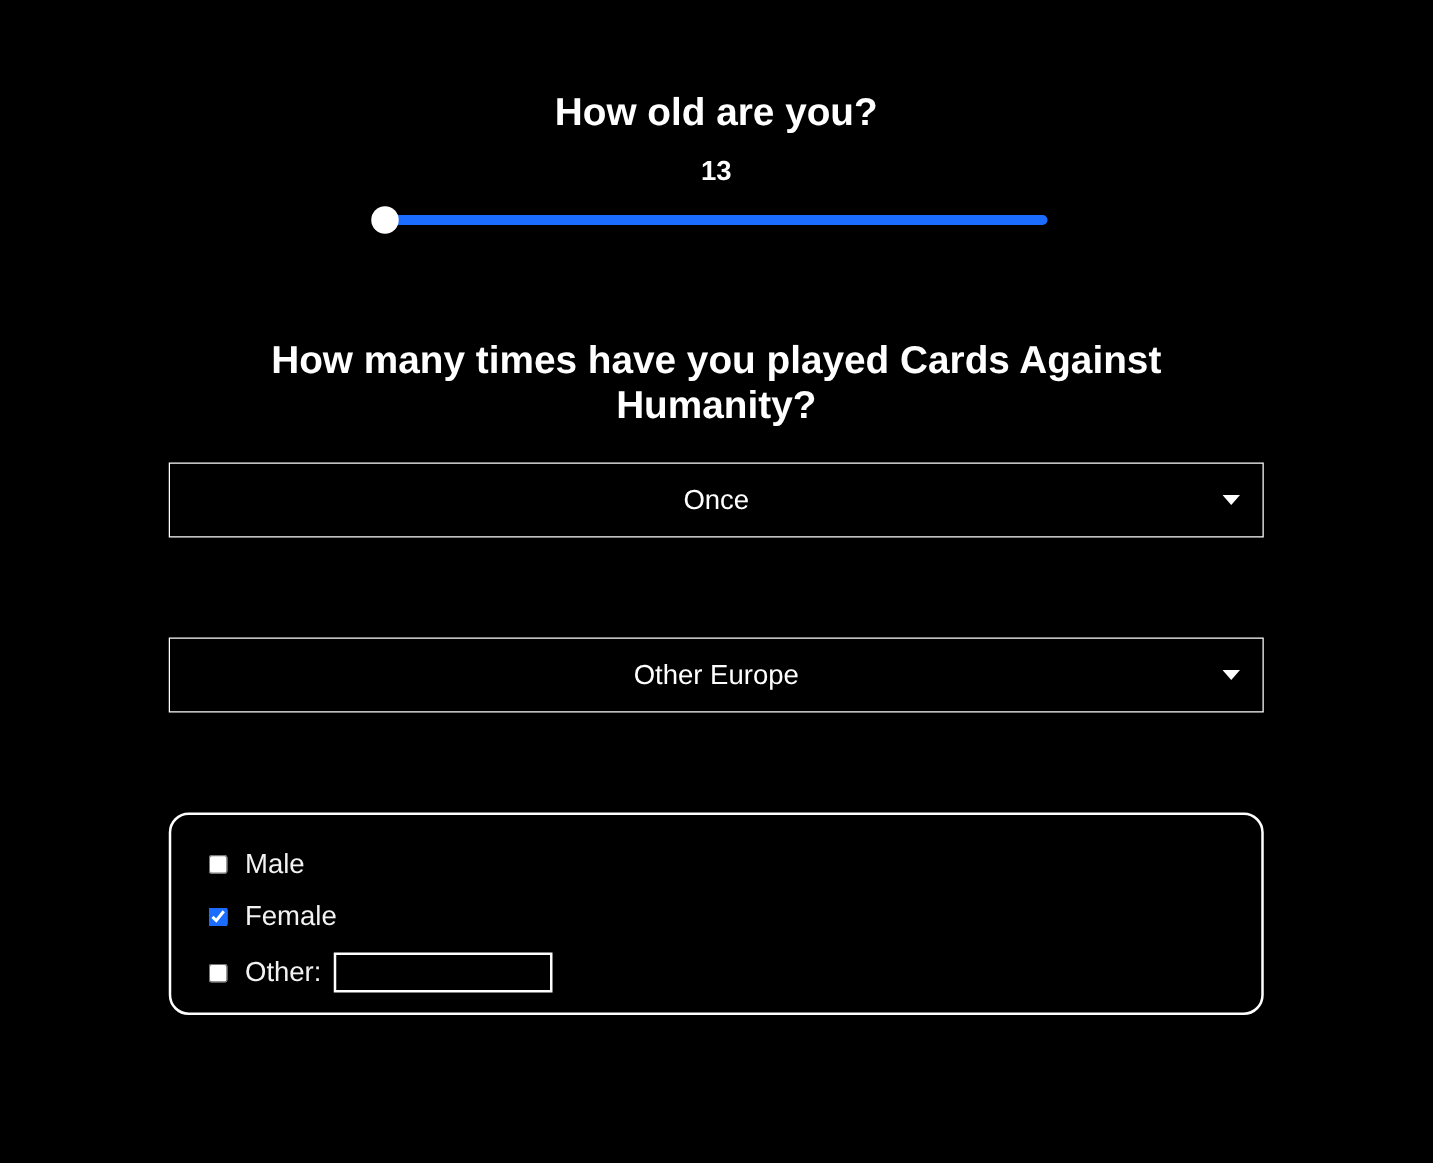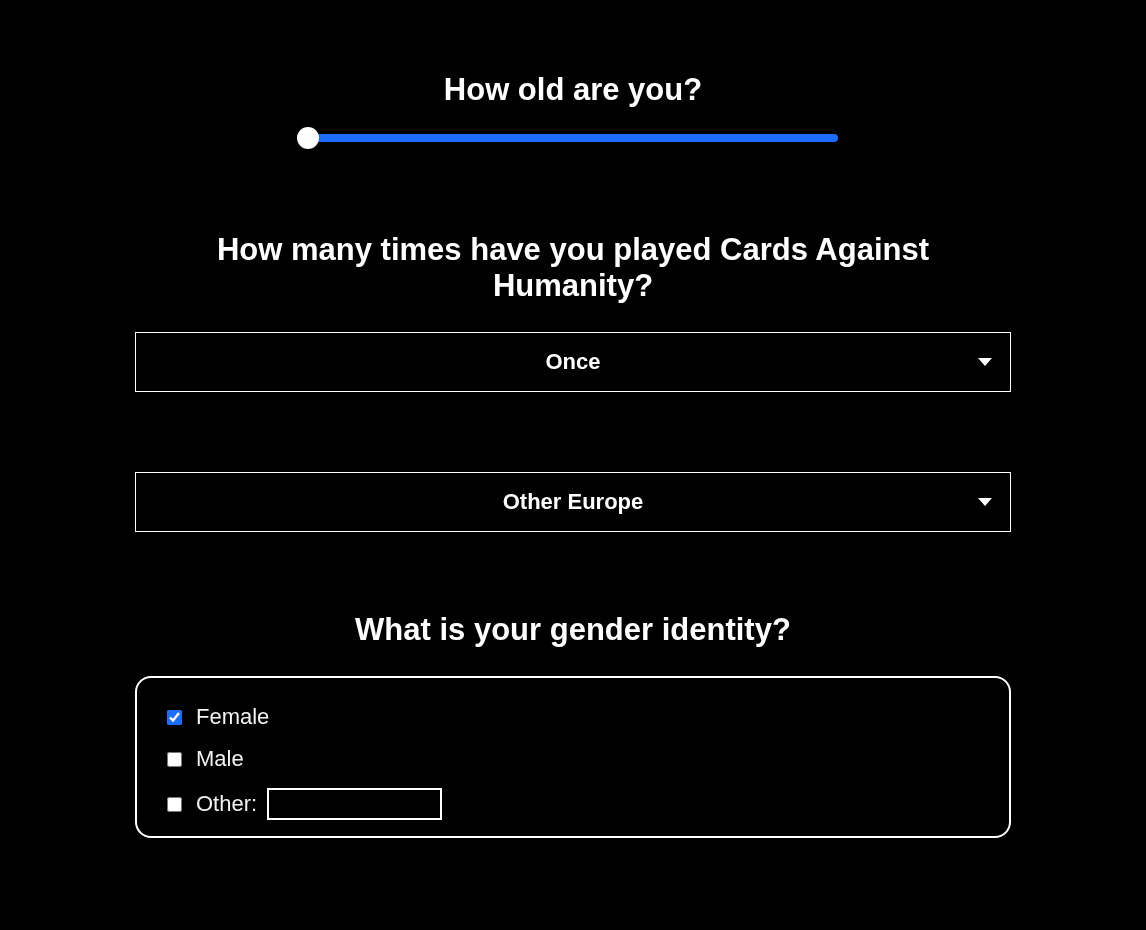--- a/index.html
+++ b/index.html
@@ -82,21 +82,21 @@
       display: flex;
       align-items: center;
       position: relative;
       cursor: pointer;
       margin-top: 28px;
     }
     .dropdown-value {
       flex: 1;
       text-align: center;
       font-size: 22px;
-      font-weight: 700;
+      font-weight: 400;
     }
     .dropdown-caret {
       position: absolute;
       right: 18px;
       top: 50%;
       transform: translateY(-50%);
     }
     .dropdown-caret svg {
       display: block;
     }
@@ -141,20 +141,21 @@
       padding: 0 6px;
     }
   </style>
 </head>
 <body>
 
 <div class="container">
 
   <div class="section">
     <div class="question">How old are you?</div>
+    <div class="age-value">13</div>
     <div class="slider-wrap">
       <div class="slider-track">
         <div class="slider-thumb"></div>
       </div>
     </div>
   </div>
 
   <div class="section">
     <div class="question">How many times have you played Cards Against Humanity?</div>
     <div class="dropdown">
@@ -172,30 +173,29 @@
       <span class="dropdown-value">Other Europe</span>
       <span class="dropdown-caret">
         <svg width="14" height="8" viewBox="0 0 14 8">
             <polygon points="0,0 14,0 7,8" fill="#fff"></polygon>
           </svg>
       </span>
     </div>
   </div>
 
   <div class="section" style="margin-bottom:0;">
-    <div class="question">What is your gender identity?</div>
     <div class="gender-box">
       <ul class="gender-list" id="gender-list">
           <li class="gender-item">
+            <input type="checkbox" id="gender-opt-1" style="">
+            <label for="gender-opt-1">Male</label>
+          </li>
+          <li class="gender-item">
             <input type="checkbox" id="gender-opt-0" checked="" style="">
             <label for="gender-opt-0">Female</label>
-          </li>
-          <li class="gender-item">
-            <input type="checkbox" id="gender-opt-1" style="">
-            <label for="gender-opt-1">Male</label>
           </li>
           <li class="gender-item">
             <input type="checkbox" id="gender-opt-3" style="">
             <label for="gender-opt-3">Other:</label>
             <span class="other-input-wrap">
               <input type="text" class="other-text-input" style="">
             </span>
           </li>
         </ul>
     </div>

